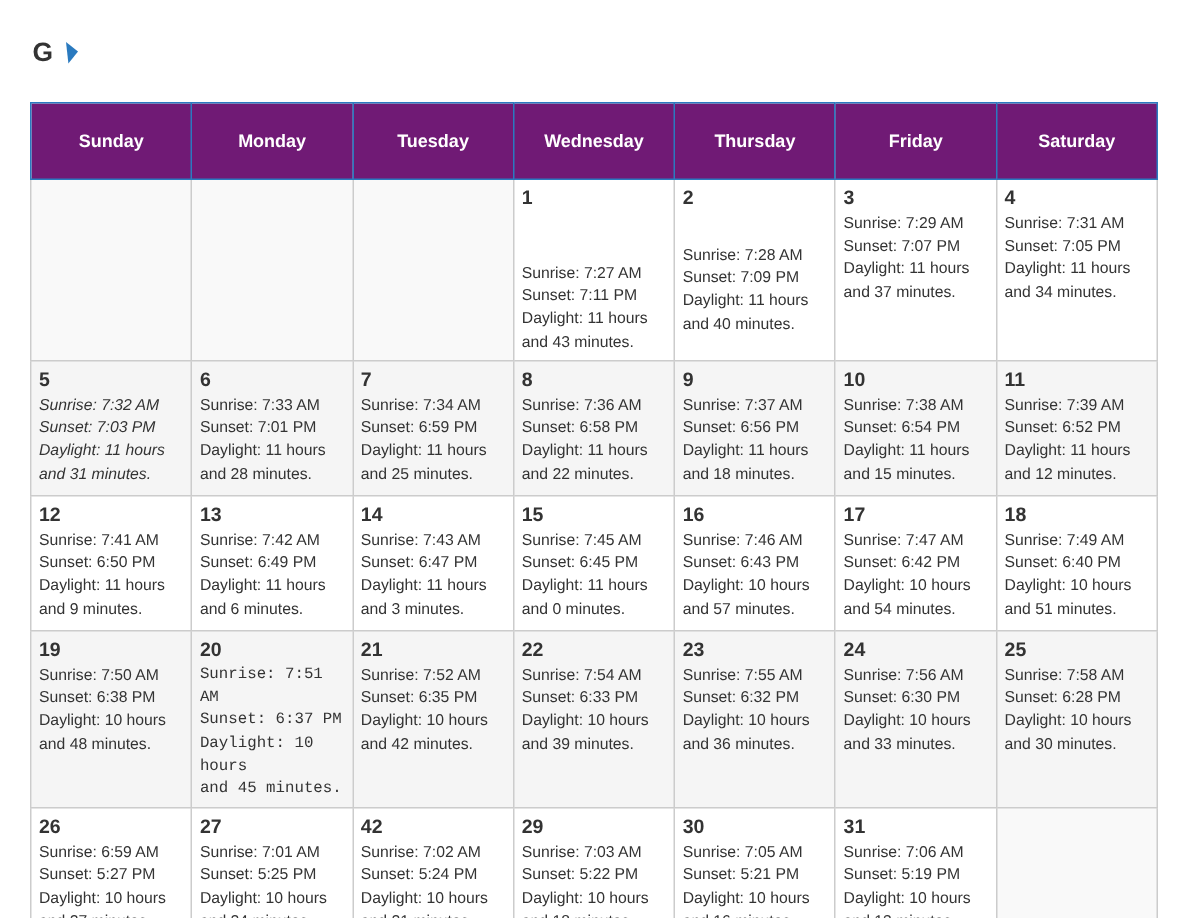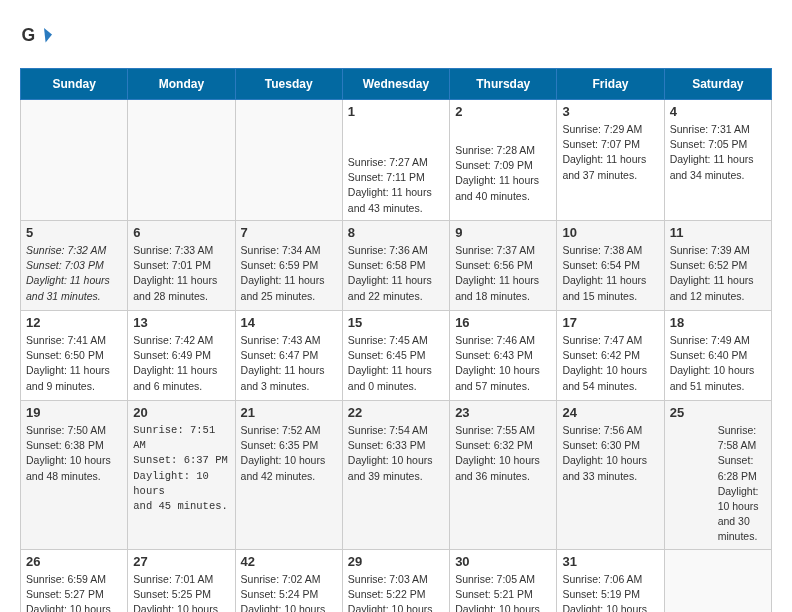--- a/index.html
+++ b/index.html
@@ -45,24 +45,24 @@
     .location {
       font-size: 16px;
       color: #555;
     }
     table {
       width: 100%;
       border-collapse: collapse;
       font-size: 11px;
     }
     thead tr th {
-      background: #0369a1;
+      background: #701a75;
       color: #fff;
       text-align: center;
-      padding: 8px 4px;
+      padding: 18px 4px;
       font-size: 12px;
       font-weight: bold;
       border: 1px solid #2a7abf;
     }
     tbody tr td {
       border: 1px solid #ccc;
       vertical-align: top;
       padding: 4px 5px;
       width: 107px;
       min-height: 80px;
@@ -295,21 +295,21 @@
         </td>
         <td>
           <div class="day-number">24</div>
           <div class="day-info" style="white-space: pre-line;">Sunrise: 7:56 AM
 Sunset: 6:30 PM
 Daylight: 10 hours
 and 33 minutes.</div>
         </td>
         <td>
           <div class="day-number">25</div>
-          <div class="day-info" style="white-space: pre-line; margin-left: 48px;">Sunrise: 7:58 AM
+          <div class="day-info" style="white-space: pre-line;">Sunrise: 7:58 AM
 Sunset: 6:28 PM
 Daylight: 10 hours
 and 30 minutes.</div>
         </td>
       </tr>
       <tr>
         <td>
           <div class="day-number">26</div>
           <div class="day-info" style="white-space: pre-line;">Sunrise: 6:59 AM
 Sunset: 5:27 PM

